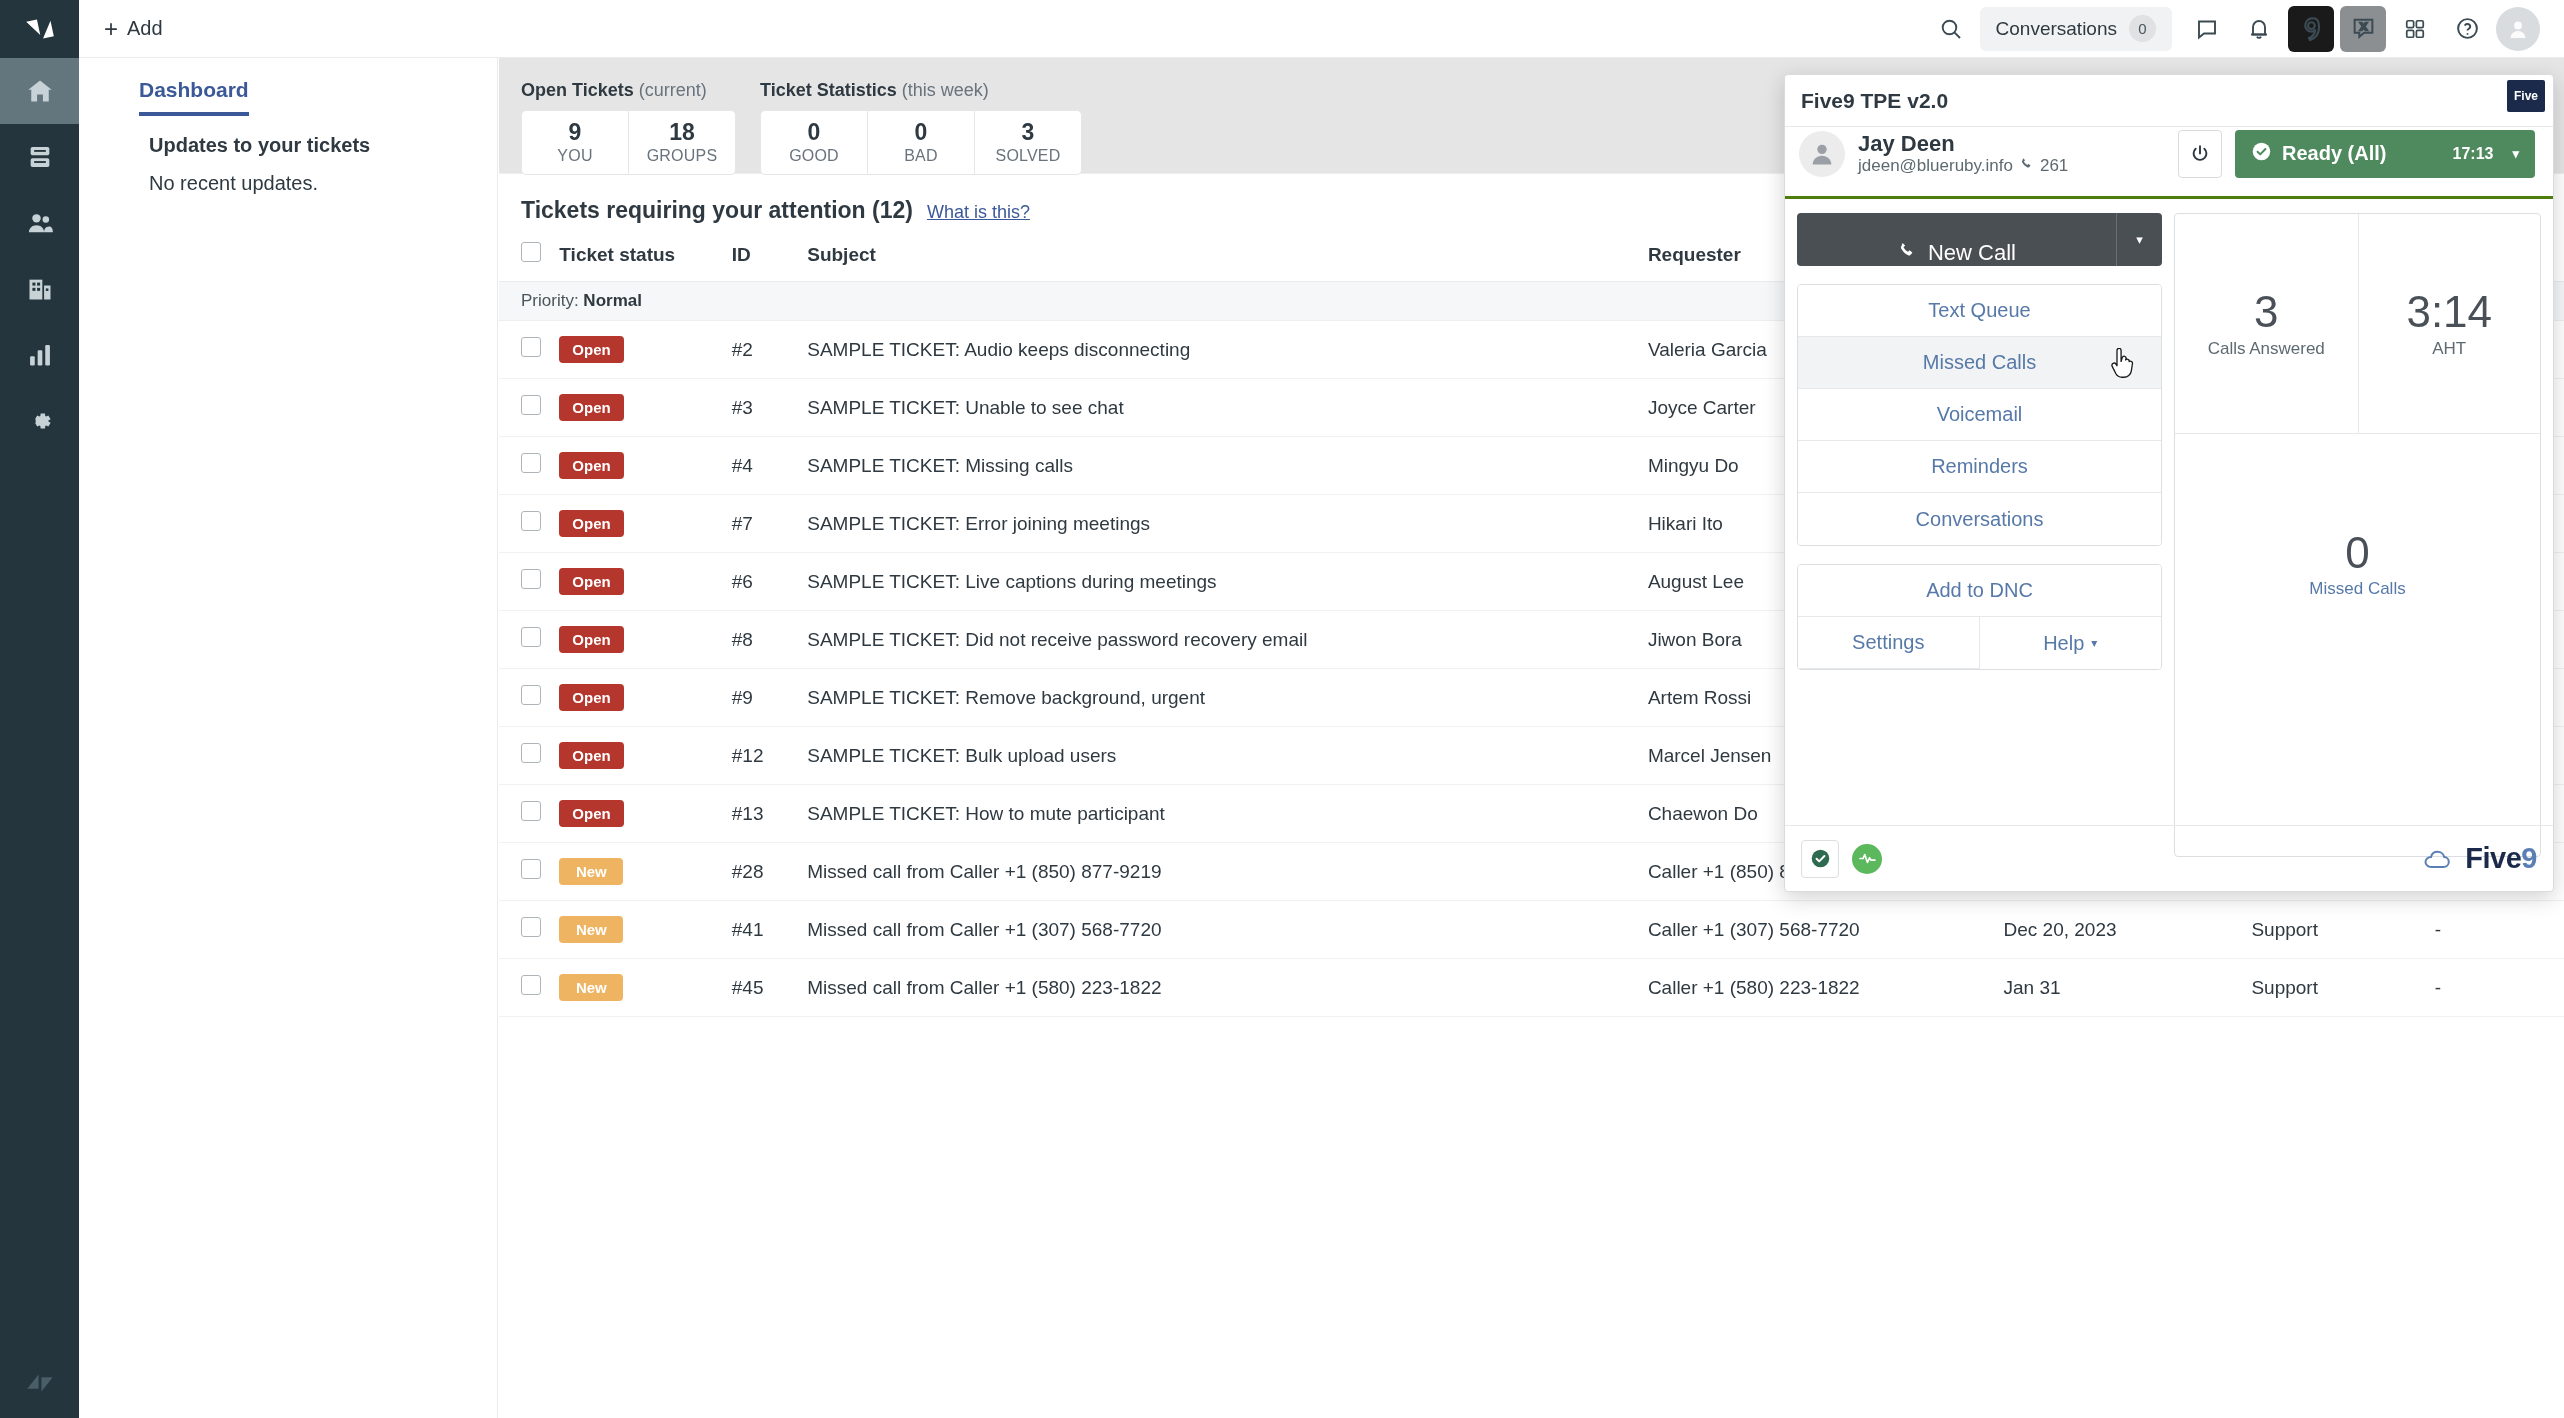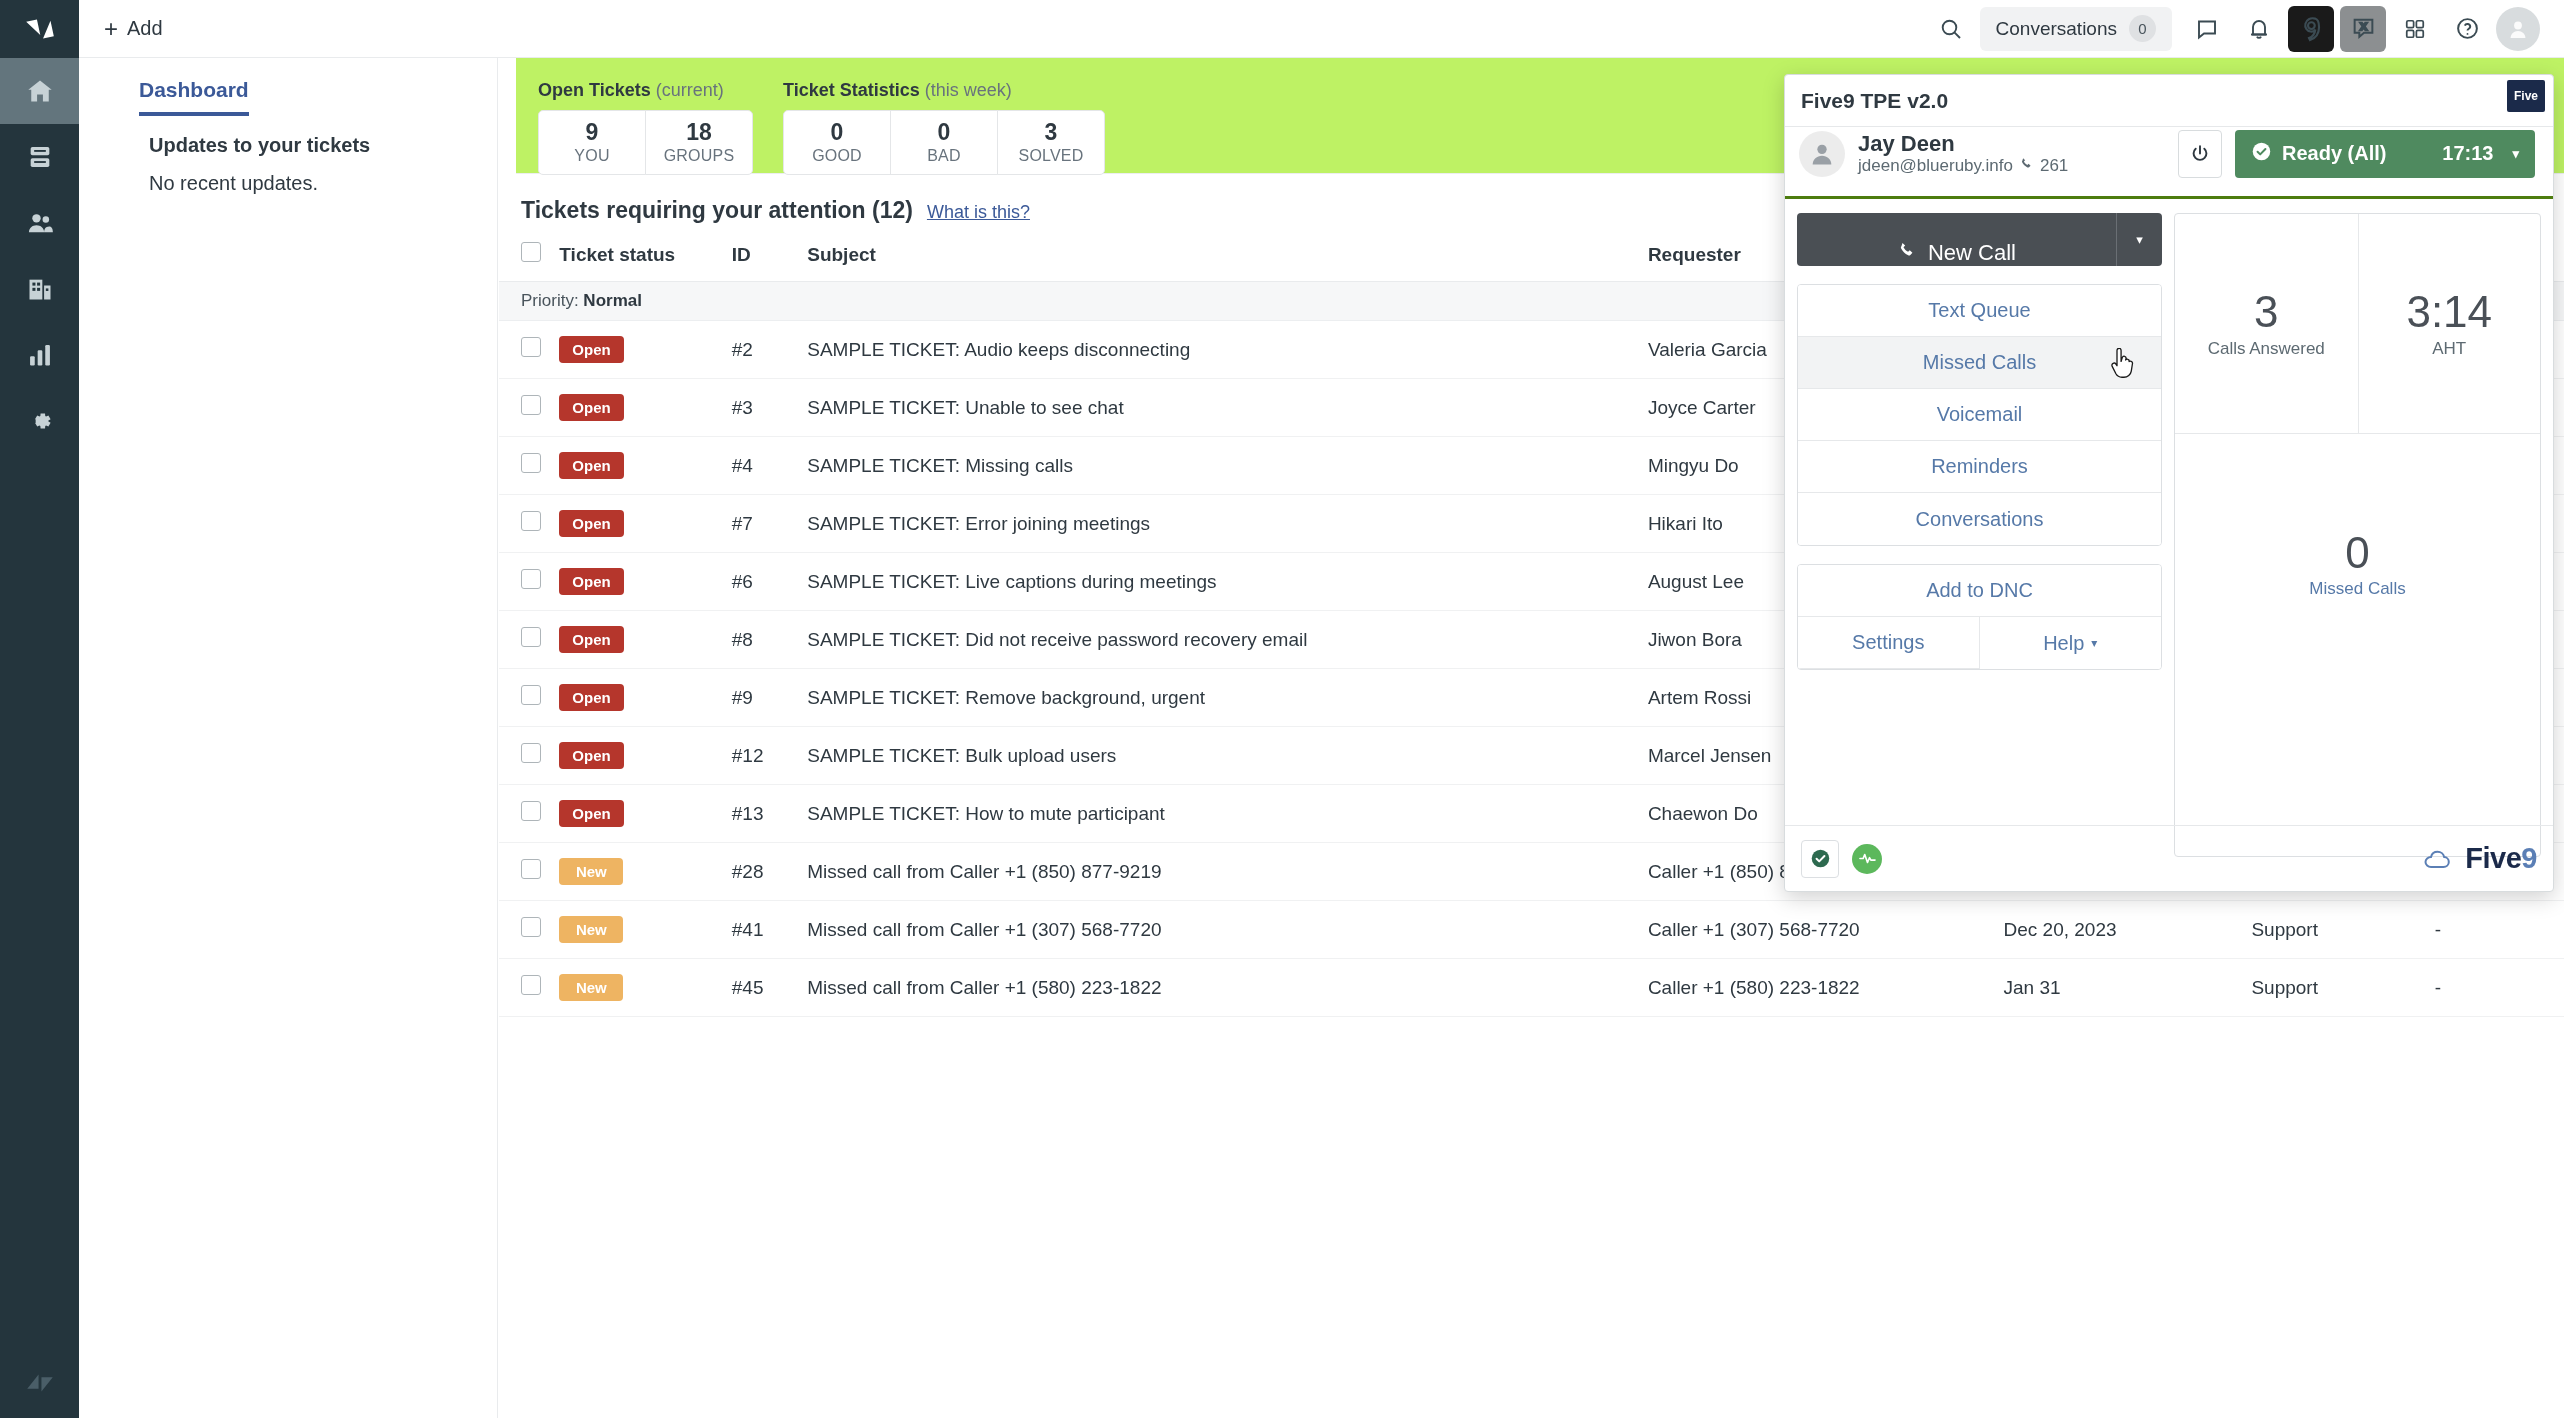--- a/index.html
+++ b/index.html
@@ -71,22 +71,22 @@
   #updates-card { padding: 18px 24px 0 70px; }
   #updates-title { font-size: 20px; font-weight: 700; color: #2f3941; margin-bottom: 15px; }
   #updates-empty { font-size: 20px; color: #2f3941; }
 
   
   #main {
     position: absolute; left: 499px; top: 58px; right: 0; bottom: 0;
     background: #ffffff; overflow: hidden;
   }
   #stats-strip {
-    background: #bef264; padding: 22px 0 18px 22px; border-bottom: 1px solid #eceef0;
-    display: flex; gap: 30px; height: 116px; margin-left: 17px;
+    background: #e5e5e5; padding: 22px 0 18px 22px; border-bottom: 1px solid #eceef0;
+    display: flex; gap: 24px; height: 116px;
   }
   .stat-group-label { font-size: 18px; color: #2f3941; margin-bottom: 9px; }
   .stat-group-label b { font-weight: 700; }
   .stat-group-label span { color: #68737d; }
   .stat-boxes { display: flex; }
   .stat-box {
     background: #fff; border: 1px solid #e4e6e8; padding: 8px 0 9px 0; min-width: 108px;
     text-align: center; margin-left: -1px; cursor: pointer;
   }
   .stat-box:first-child { border-radius: 5px 0 0 5px; margin-left: 0; }
@@ -159,21 +159,21 @@
   #agent-meta { flex: 1 1 auto; }
   #power-btn {
     width: 44px; height: 48px; border: 1px solid #d8dcde; border-radius: 4px; background: #fff;
     display: flex; align-items: center; justify-content: center; cursor: pointer; flex: 0 0 auto;
   }
   #ready-badge {
     background: #4f8a5f; color: #fff; height: 48px; border-radius: 4px; width: 300px;
     display: flex; align-items: center; padding: 0 16px; font-size: 20px; font-weight: 700;
     gap: 10px; cursor: pointer; flex: 0 0 auto;
   }
-  #ready-time { margin-left: auto; font-weight: 700; font-size: 20px; }
+  #ready-time { margin-left: auto; font-weight: 700; font-size: 16px; }
   #ready-caret { font-size: 13px; margin-left: 9px; }
 
   #five9-body { display: flex; padding: 14px 12px; gap: 12px; height: 672px; }
   #left-col { width: 365px; }
   #new-call-wrap { display: flex; height: 53px; margin-bottom: 18px; }
   #new-call-btn {
     flex: 1 1 auto; background: #4a4f54; color: #fff; border-radius: 4px 0 0 4px;
     display: flex; align-items: flex-end; justify-content: center; gap: 11px;
     font-size: 22px; cursor: pointer;
   }

